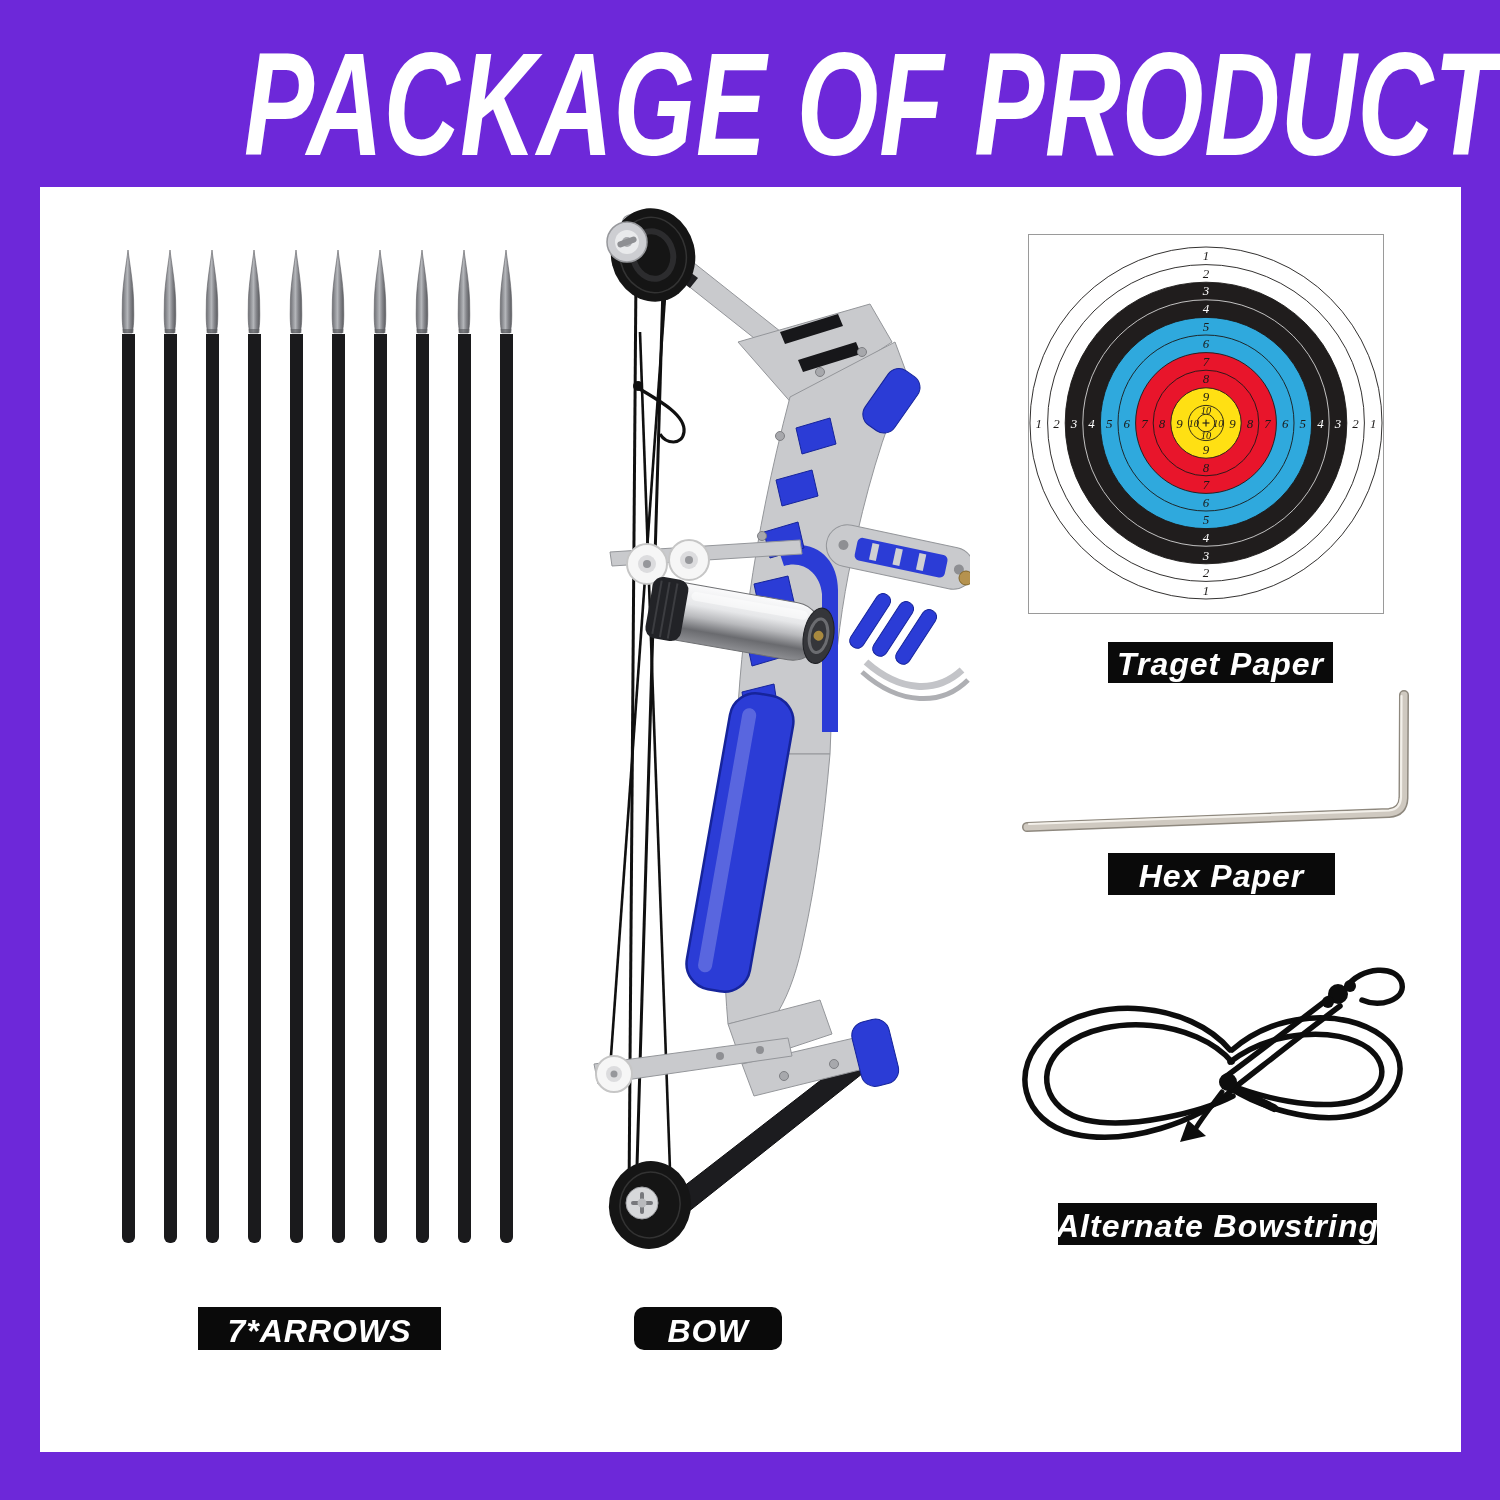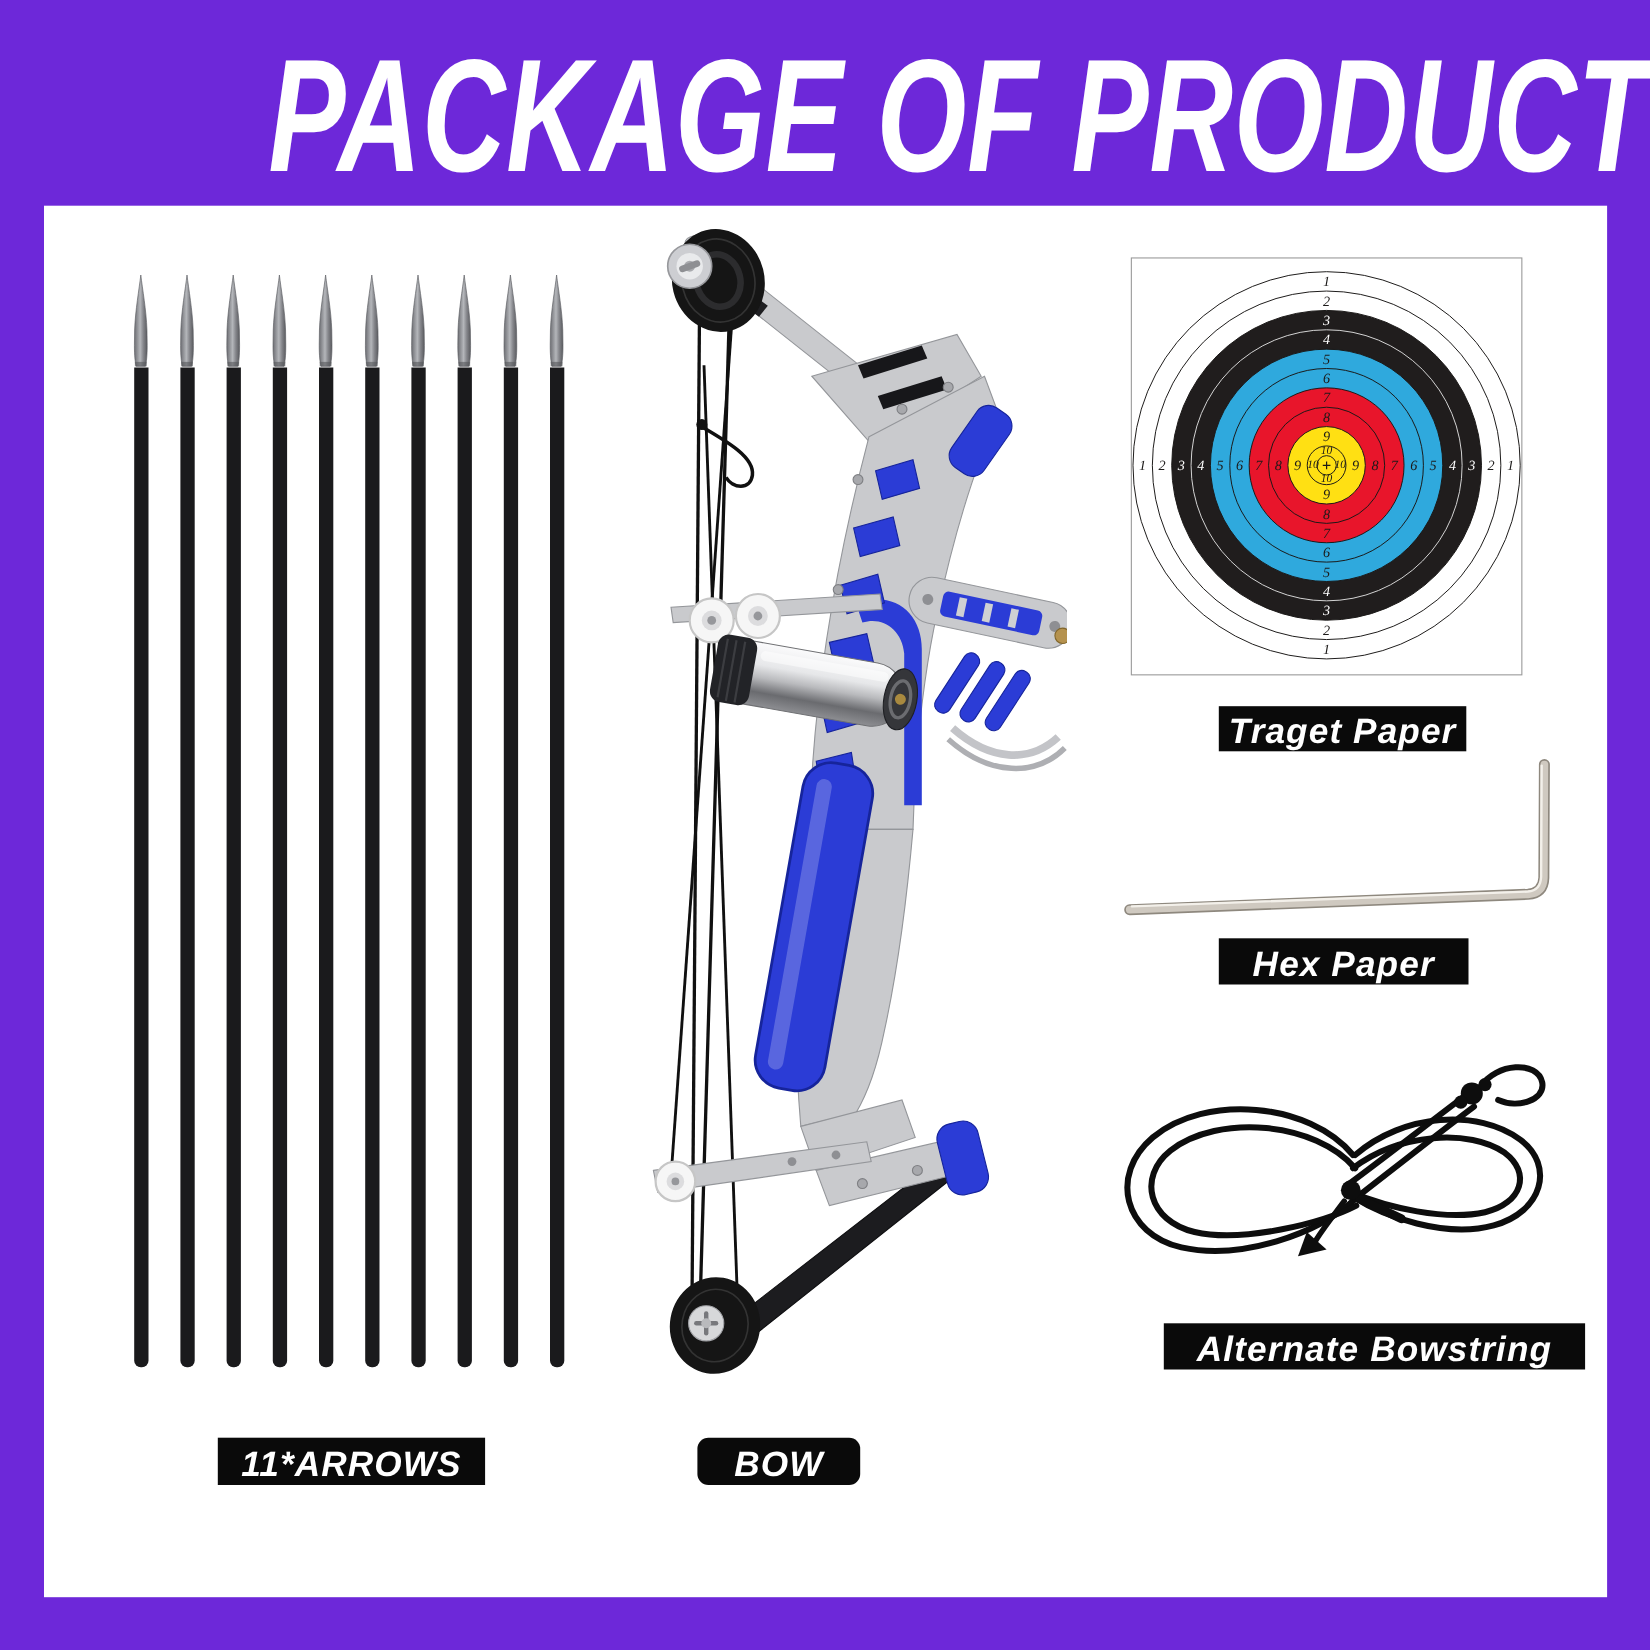--- a/index.html
+++ b/index.html
@@ -344,28 +344,28 @@
       </g>
       <circle cx="338" cy="44" r="10" fill="var(--cord)"></circle>
       <circle cx="350" cy="36" r="6" fill="var(--cord)"></circle>
       <circle cx="328" cy="52" r="6" fill="var(--cord)"></circle>
       <circle cx="228" cy="132" r="9" fill="var(--cord)"></circle>
       <polygon points="188,170 206,186 180,192" fill="var(--cord)"></polygon>
     </svg>
   </div>
 
   <div class="tag" style="left:198px;top:1307px;width:243px;height:43px;">
-    <span>11*ARROWS</span>
+    <span>7*ARROWS</span>
   </div>
   <div class="tag" style="left:634px;top:1307px;width:148px;height:43px;border-radius:10px;">
     <span>BOW</span>
   </div>
   <div class="tag" style="left:1108px;top:642px;width:225px;height:41px;">
     <span>Traget Paper</span>
   </div>
   <div class="tag" style="left:1108px;top:853px;width:227px;height:42px;">
     <span>Hex Paper</span>
   </div>
-  <div class="tag" style="left:1058px;top:1203px;width:383px;height:42px;">
+  <div class="tag" style="left:1058px;top:1203px;width:319px;height:42px;">
     <span>Alternate Bowstring</span>
   </div>
 
 </div>
 
 </body></html>

